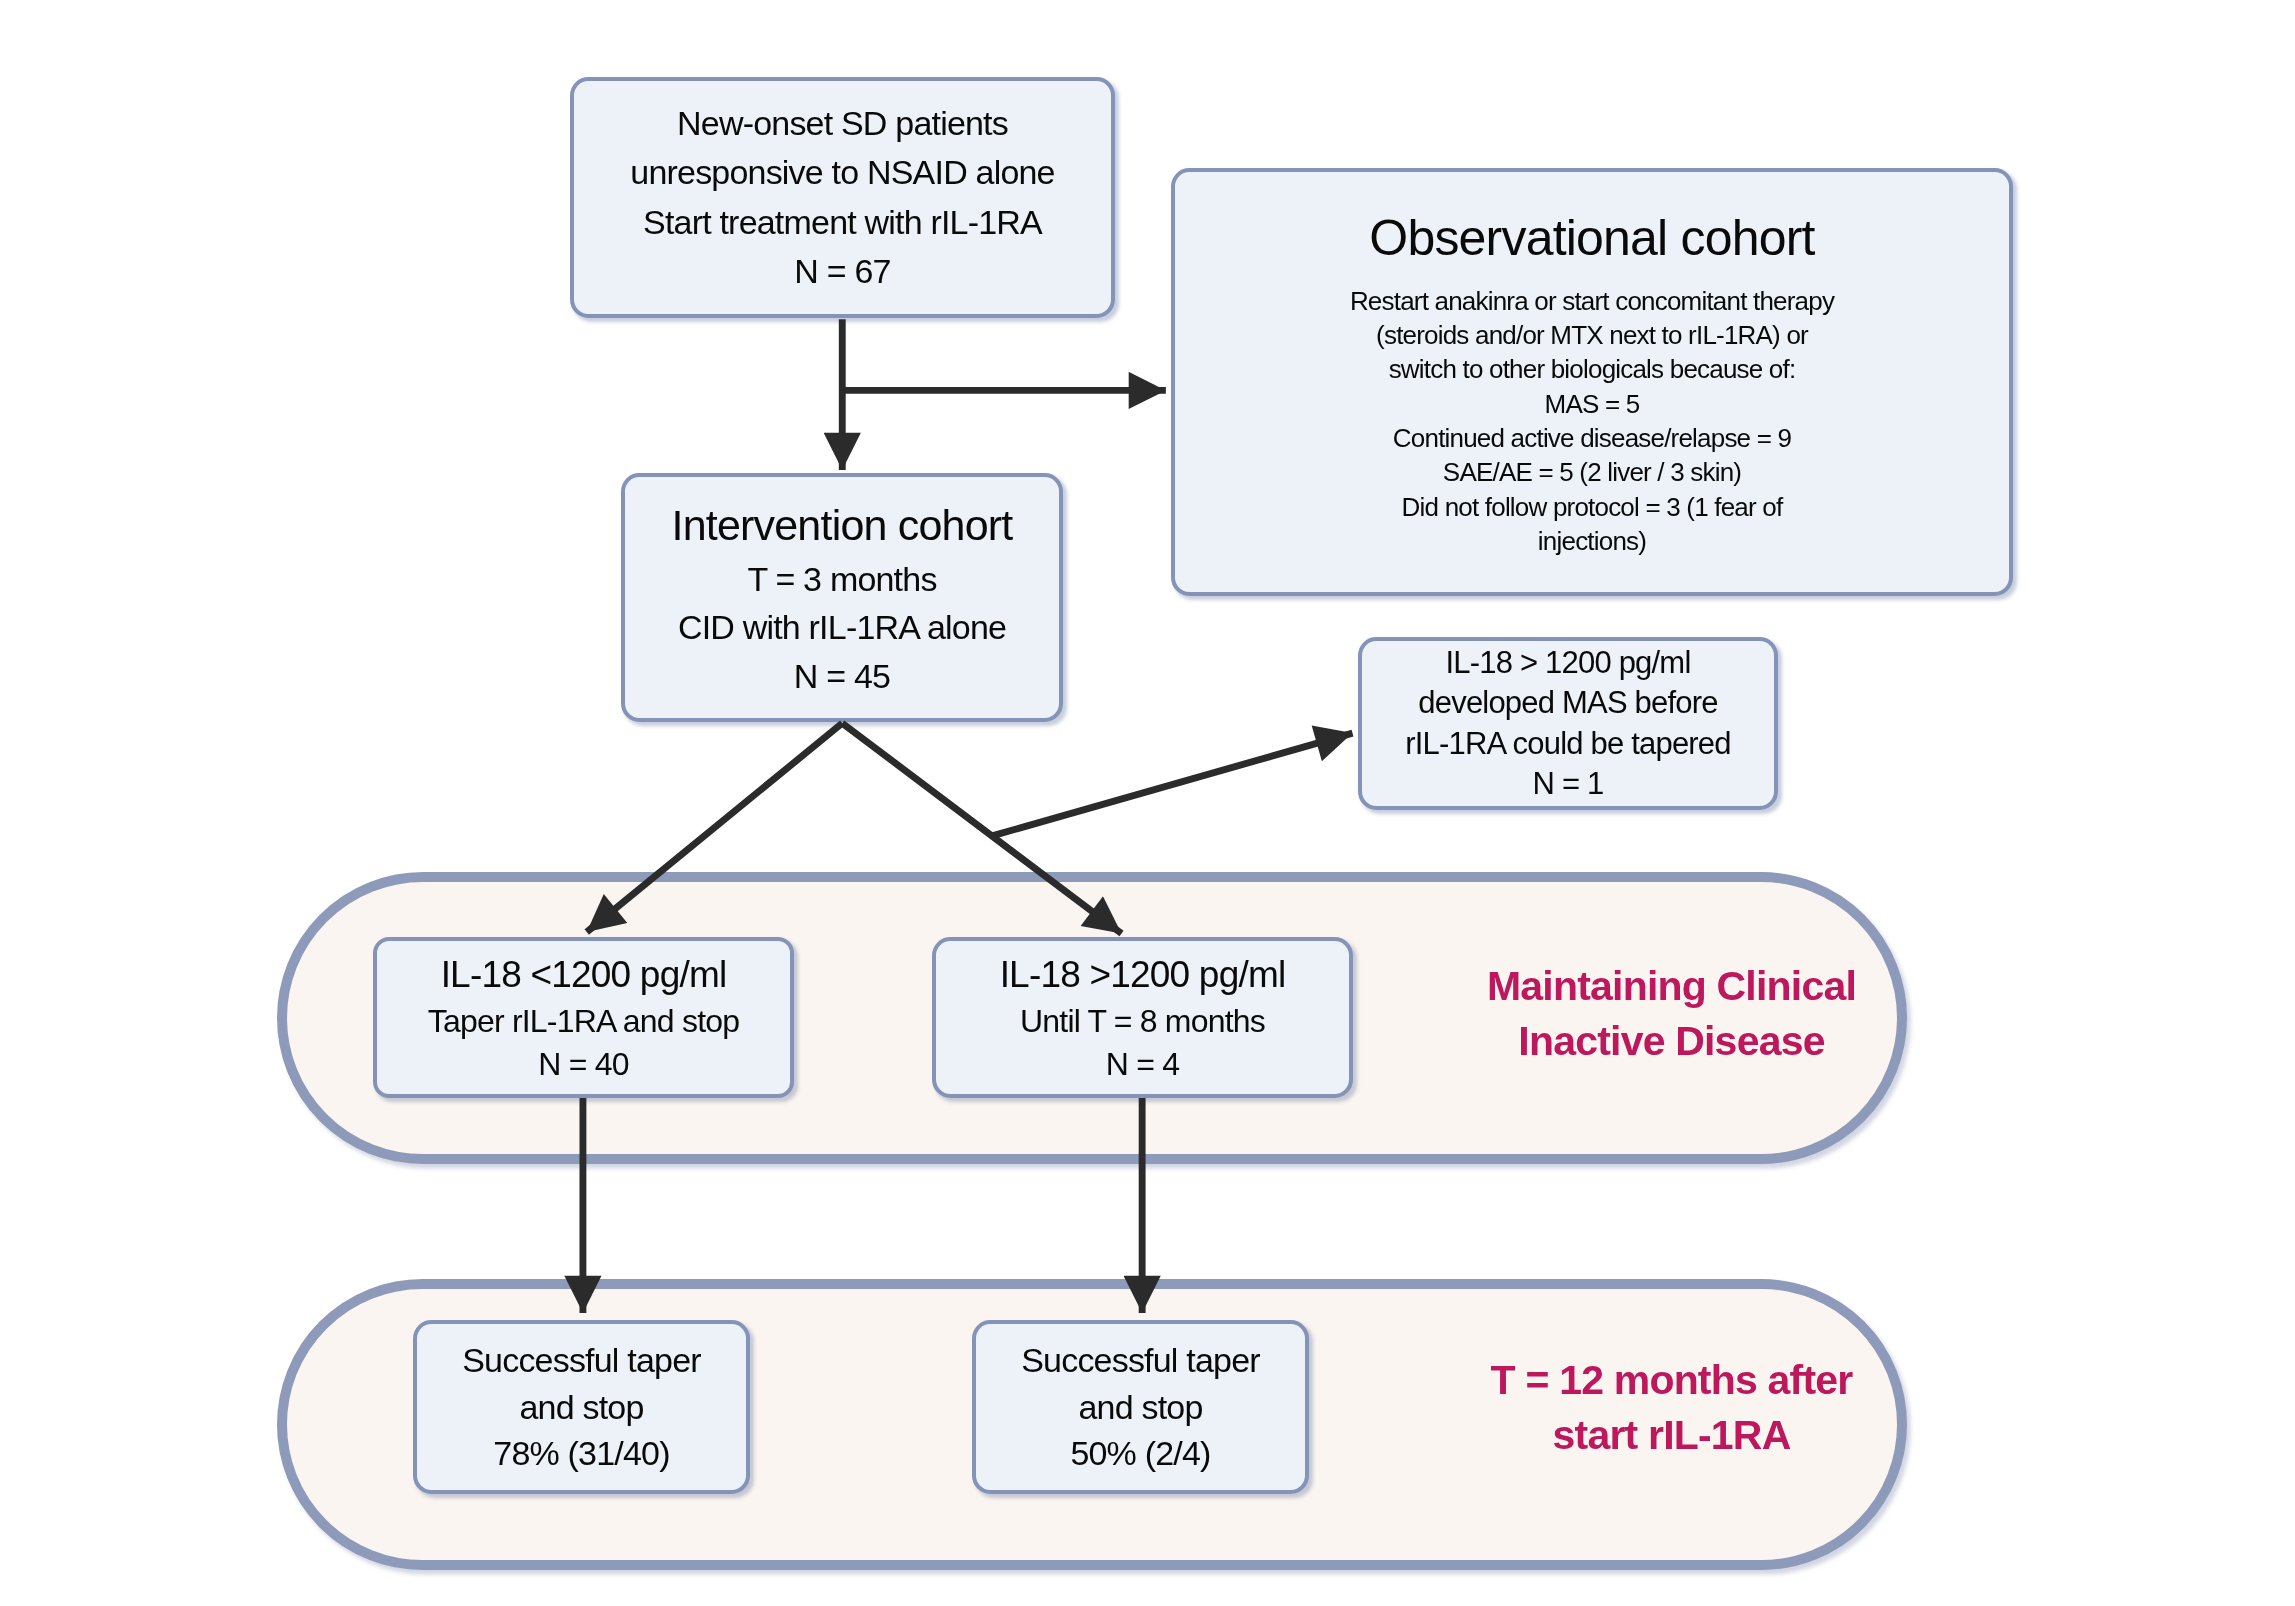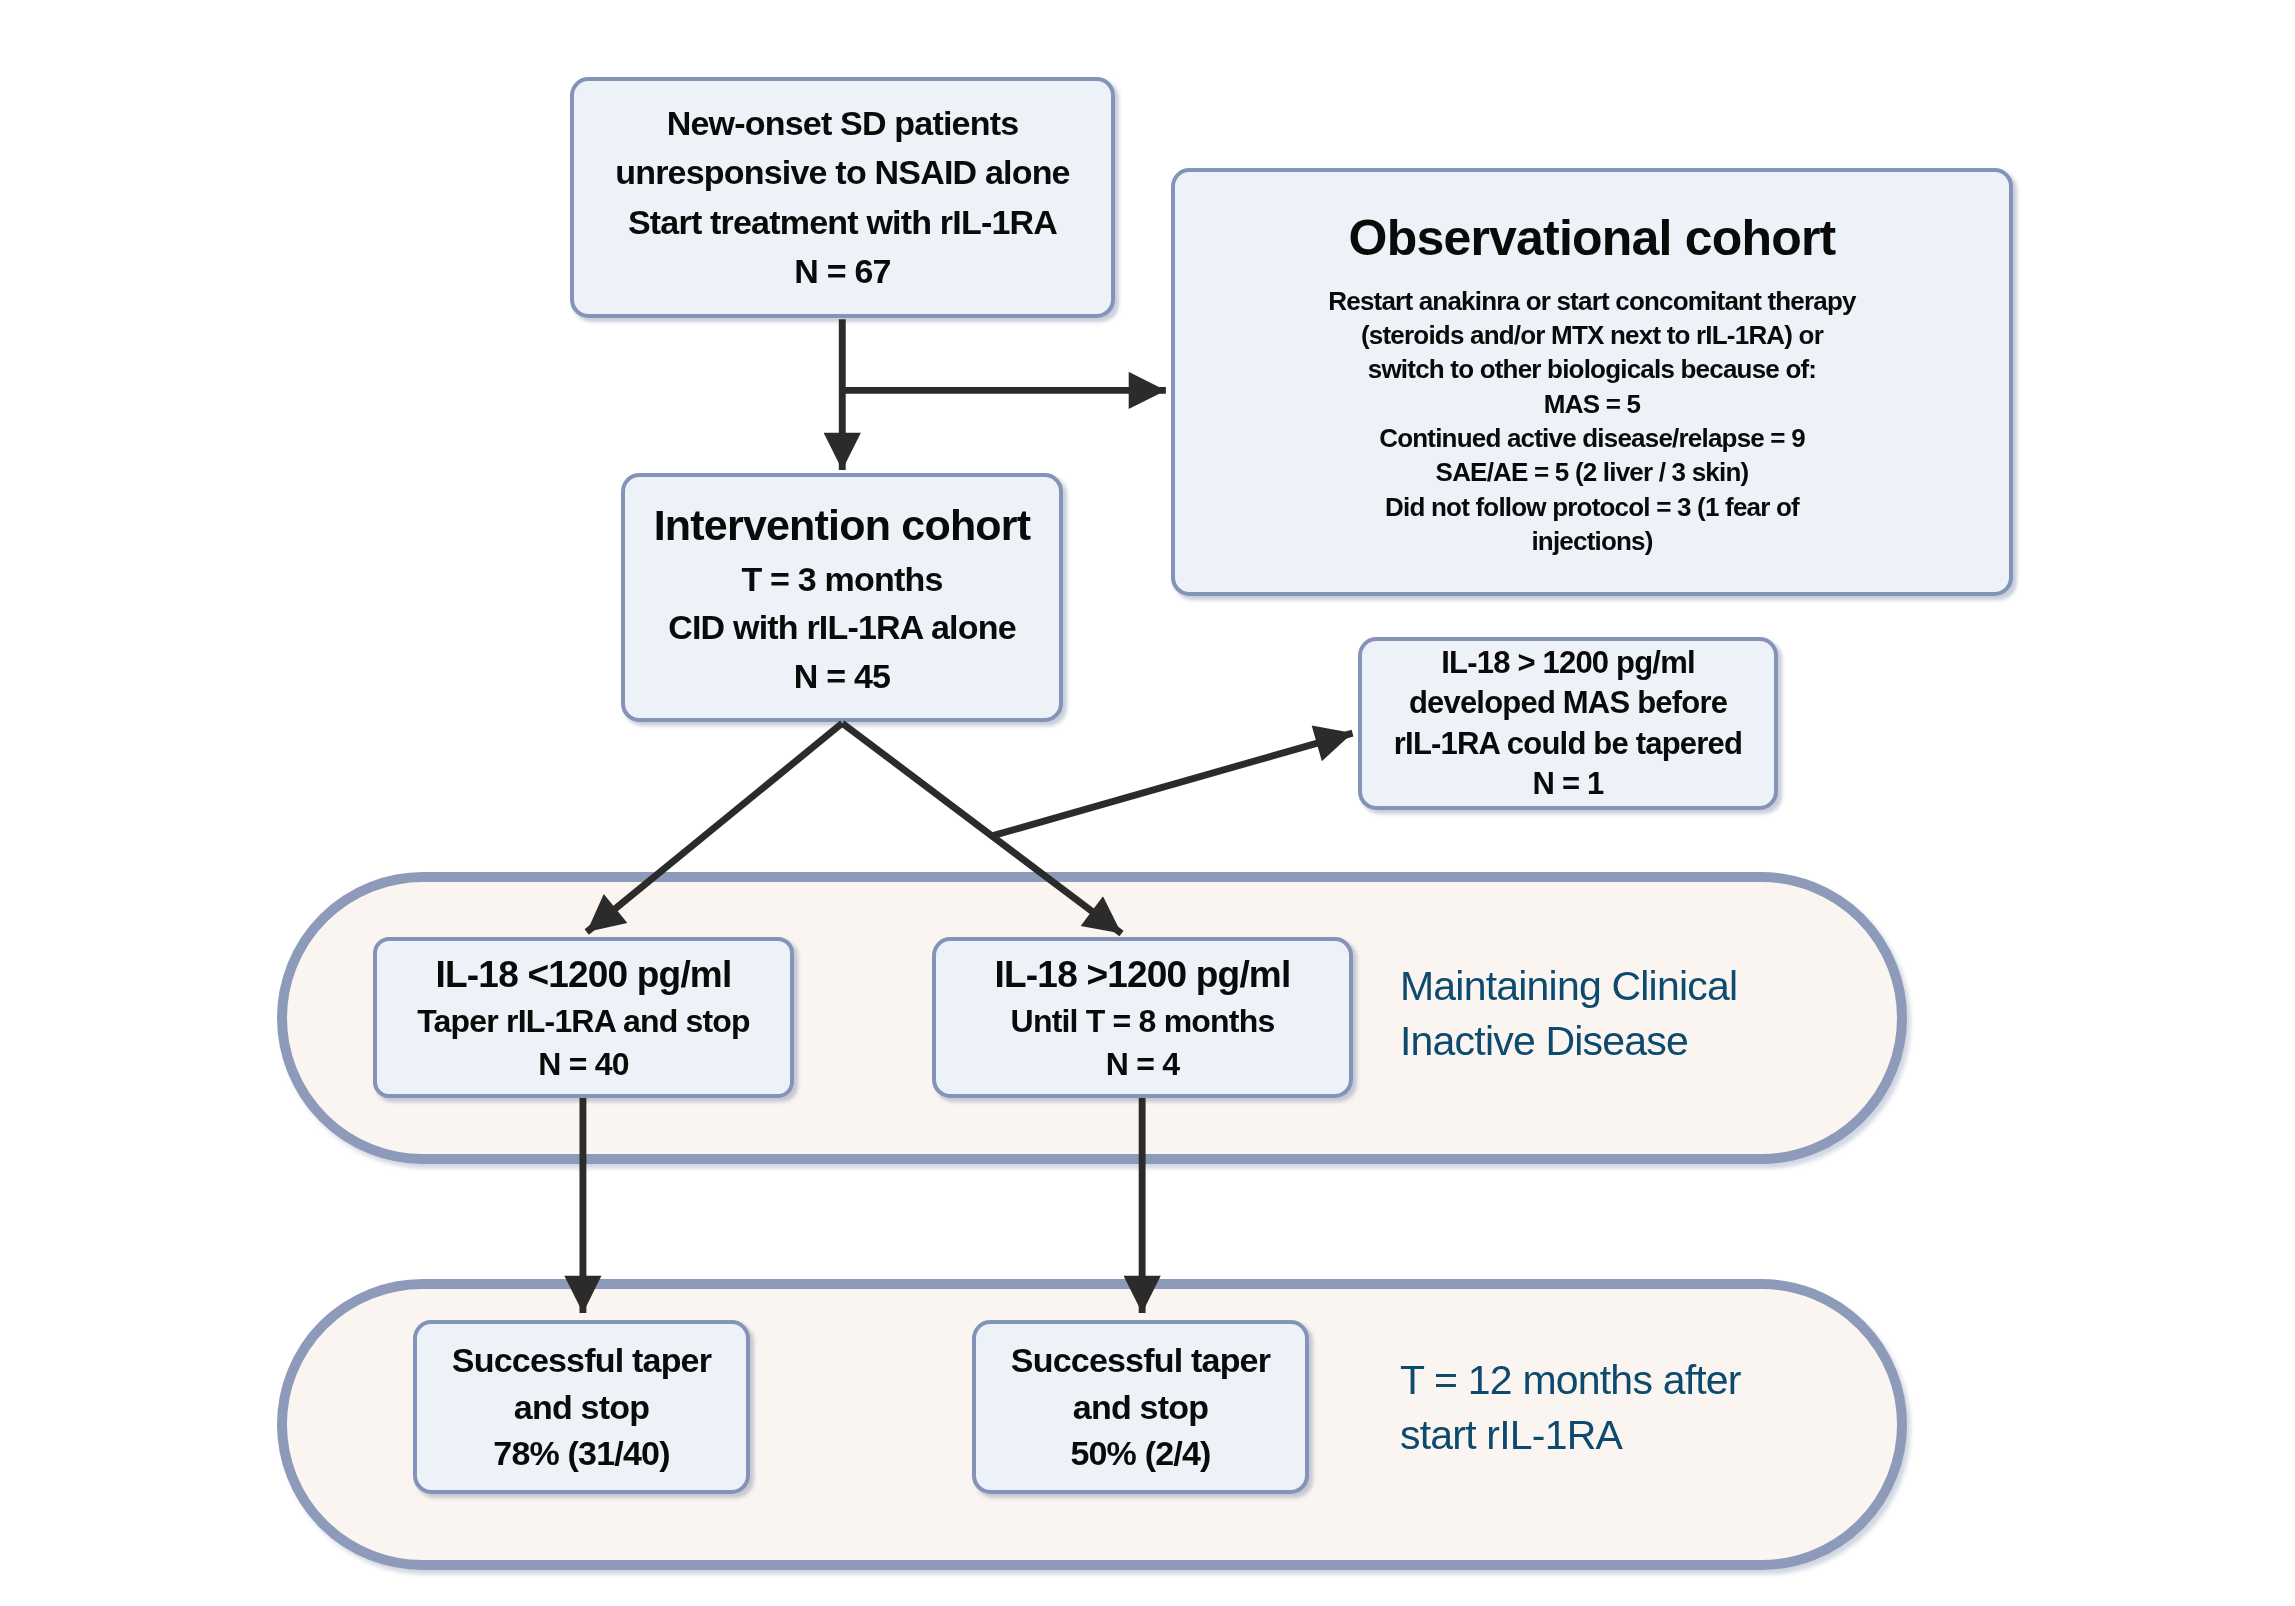--- a/index.html
+++ b/index.html
@@ -4,43 +4,43 @@
 <style>
   html,body{margin:0;padding:0;background:#ffffff;}
   #canvas{
     position:relative;width:2295px;height:1607px;background:#ffffff;overflow:hidden;
     font-family:"Liberation Sans","DejaVu Sans",sans-serif;color:#0a0a0a;
   }
   .box{
     position:absolute;box-sizing:border-box;
     background:#edf1f8;border:4.6px solid #8494b8;border-radius:18.4px;
     display:flex;flex-direction:column;align-items:center;justify-content:center;
-    text-align:center;font-weight:700;
+    text-align:center;font-weight:400;
     box-shadow:3.1px 3.8px 3.8px rgba(125,138,170,.42);
     z-index:5;
   }
   .container{
     position:absolute;box-sizing:border-box;
     background:#fbf5f1;border:10.7px solid #8d9aba;border-radius:150px;
     box-shadow:3.8px 4.6px 4.6px rgba(125,138,170,.35);
     z-index:1;
   }
   .ln,.bt{white-space:nowrap;letter-spacing:-0.8px;}
   .b-new  .ln{font-size:34px;line-height:1.45;}
   .b-obs  .bt{font-size:50px;line-height:1.3;margin-bottom:13px;}
   .b-obs  .ln{font-size:26px;line-height:1.32;}
   .b-int  .bt{font-size:43px;line-height:1.4;}
   .b-int  .ln{font-size:34px;line-height:1.42;}
   .b-mas  .ln{font-size:31px;line-height:1.3;}
   .b-il18 .bt{font-size:37px;line-height:1.38;}
   .b-il18 .ln{font-size:32px;line-height:1.34;}
   .b-taper .ln{font-size:34px;line-height:1.38;}
   .side-label{
-    position:absolute;z-index:4;text-align:left;font-weight:400;
-    font-size:41px;line-height:1.33;letter-spacing:-0.8px;color:#0c4a6e;
+    position:absolute;z-index:4;text-align:center;font-weight:700;
+    font-size:41px;line-height:1.33;letter-spacing:-0.8px;color:#be185d;
   }
   #arrow-layer{position:absolute;left:0;top:0;z-index:10;pointer-events:none;}
   #box-new       {left:570px;  top:77px;  width:545px;  height:241px;}
   #box-obs       {left:1171px; top:168px;  width:842px; height:428px;}
   #box-int       {left:621px;  top:473px;  width:442px;  height:249px;}
   #box-mas       {left:1358px; top:637px;  width:420px;  height:173px;}
   #cont-cid      {left:277px;  top:872px; width:1630px; height:292px;}
   #box-il18-low  {left:373px;  top:937px; width:421px;  height:161px;border-radius:16px;}
   #box-il18-high {left:932px; top:937px; width:421px;  height:161px;}
   #label-cid     {left:1400px; top:959px; width:543px;}

